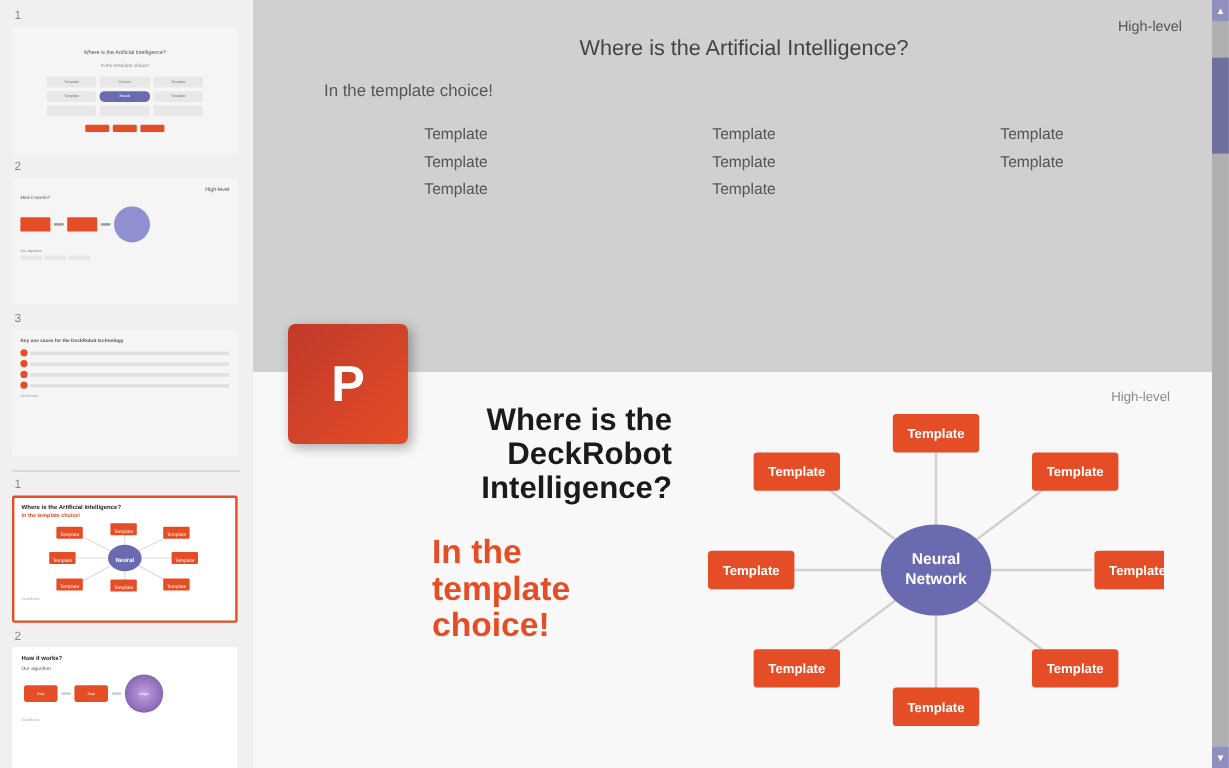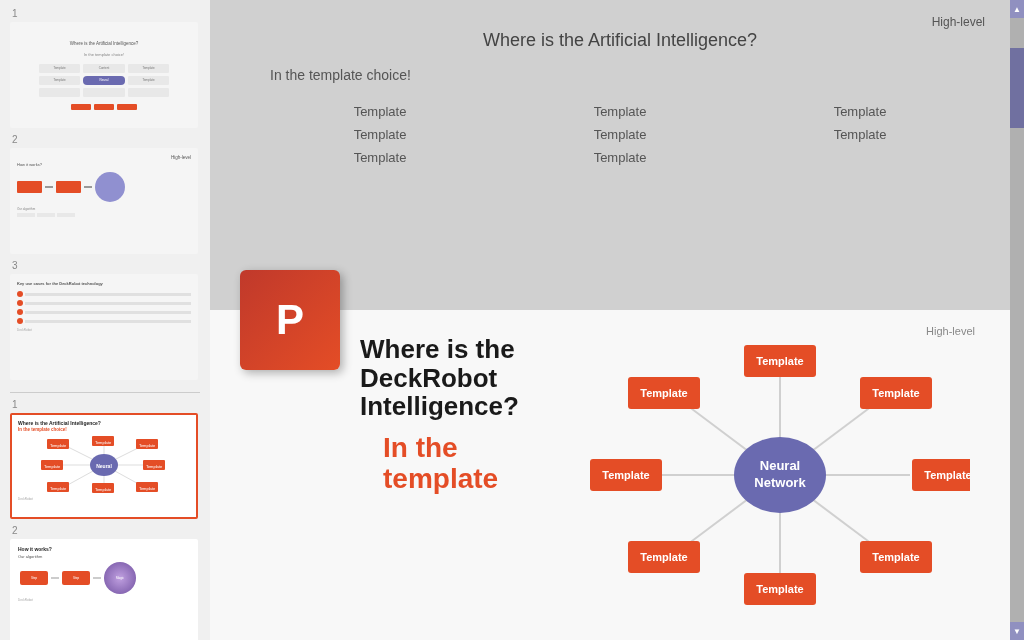--- a/index.html
+++ b/index.html
@@ -212,29 +212,29 @@
       flex-direction: column;
       justify-content: flex-start;
       flex-shrink: 0;
     }
 
     .slide-bottom-main-title {
       font-size: 26px;
       font-weight: 900;
       color: #1a1a1a;
       line-height: 1.1;
-      margin-bottom: 12px;
+      margin-bottom: 24px;
+      text-align: right;
     }
 
     .slide-bottom-subtitle {
       font-size: 28px;
       font-weight: 900;
       color: #e44d26;
       line-height: 1.1;
-      margin-left: 23px;
     }
 
     .slide-bottom-right {
       flex: 1;
       display: flex;
       align-items: center;
       justify-content: center;
       position: relative;
     }
 
@@ -496,20 +496,21 @@
   <div class="slide-preview-bottom">
     <div class="slide-bottom-left">
       <div class="slide-bottom-main-title">
         <span>Where is the</span><br>
         <span>DeckRobot</span><br>
         <span>Intelligence?</span>
       </div>
       <div class="slide-bottom-subtitle">
         <span>In the</span><br>
         <span>template</span><br>
+        <span>choice!</span>
       </div>
     </div>
 
     <div class="slide-bottom-right">
       <div class="slide-bottom-top-right">High-level</div>
 
       <div class="neural-diagram">
         <svg width="380" height="280" viewBox="0 0 380 280">
 
           <line x1="190" y1="140" x2="190" y2="35" stroke="#d0d0d0" stroke-width="2"></line>

